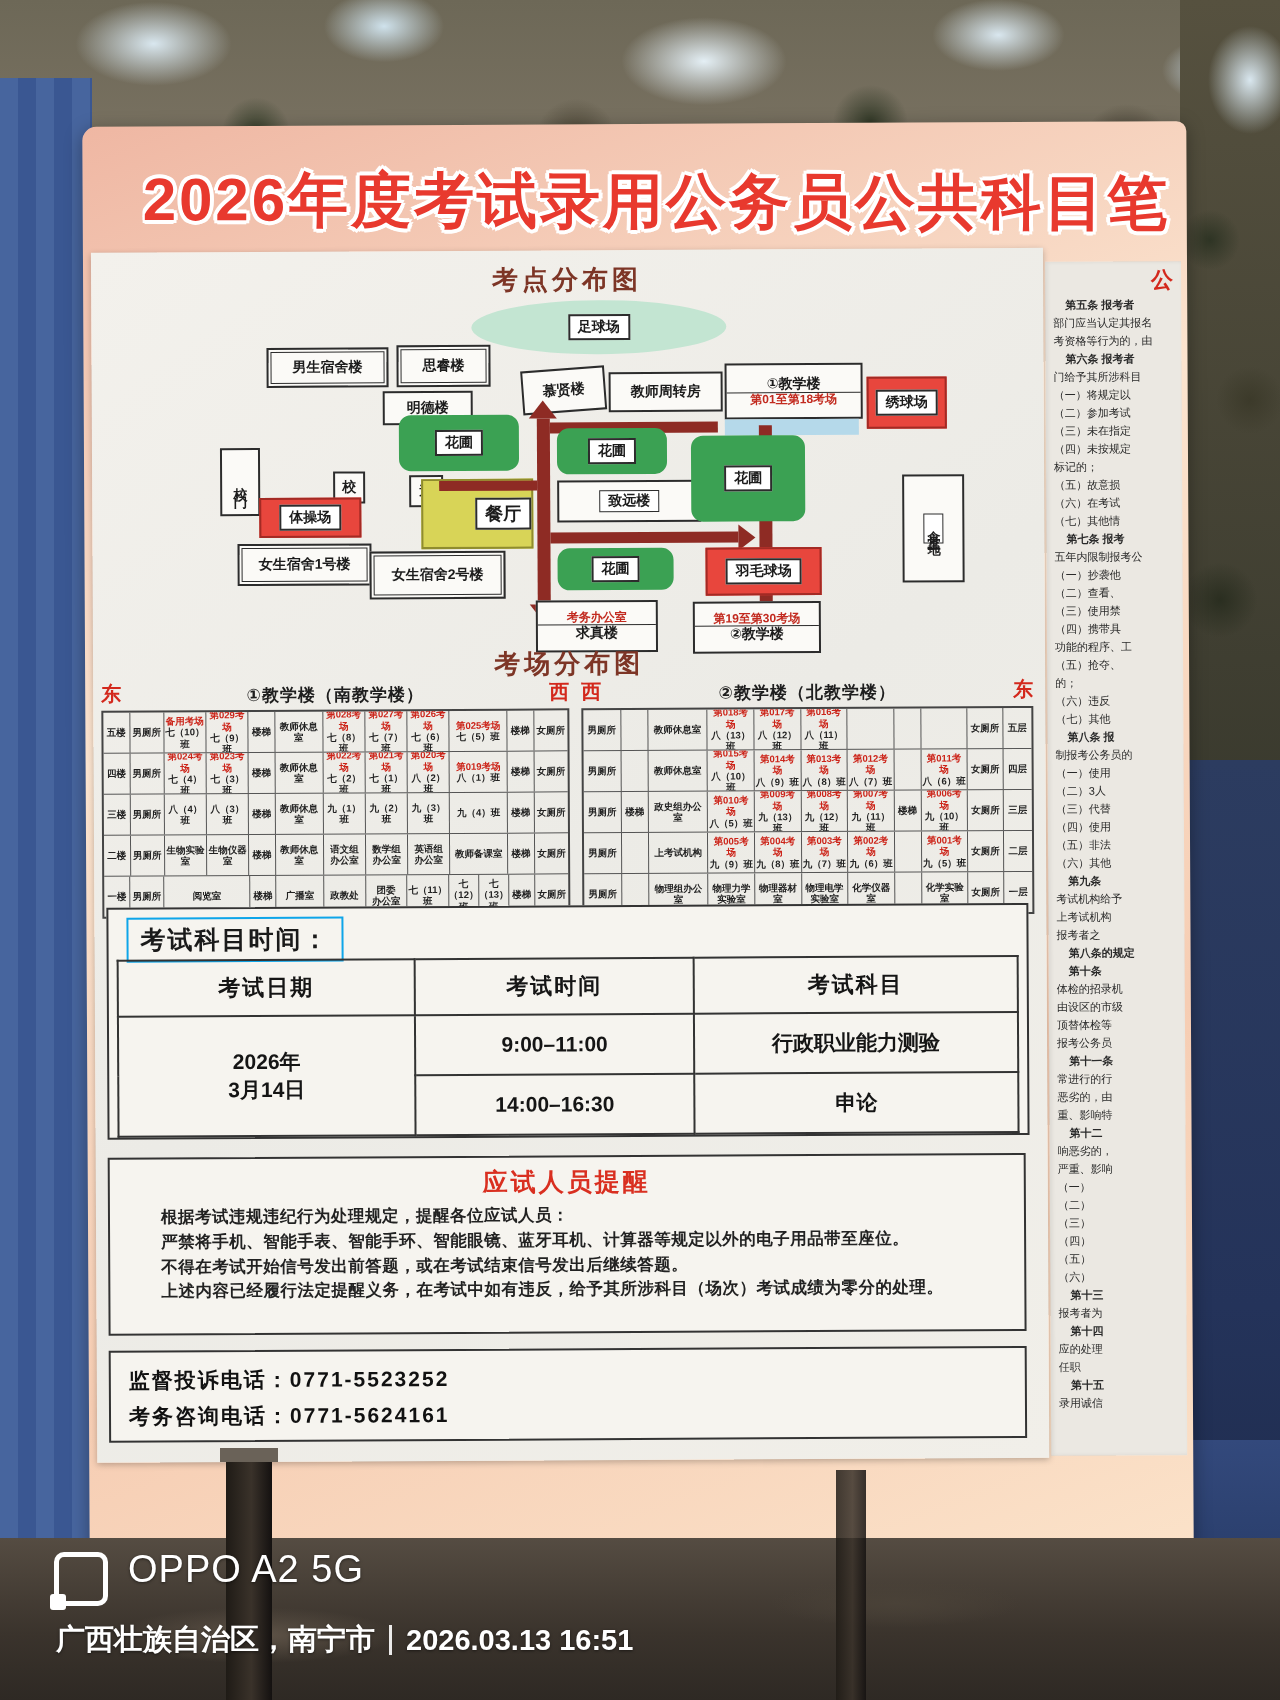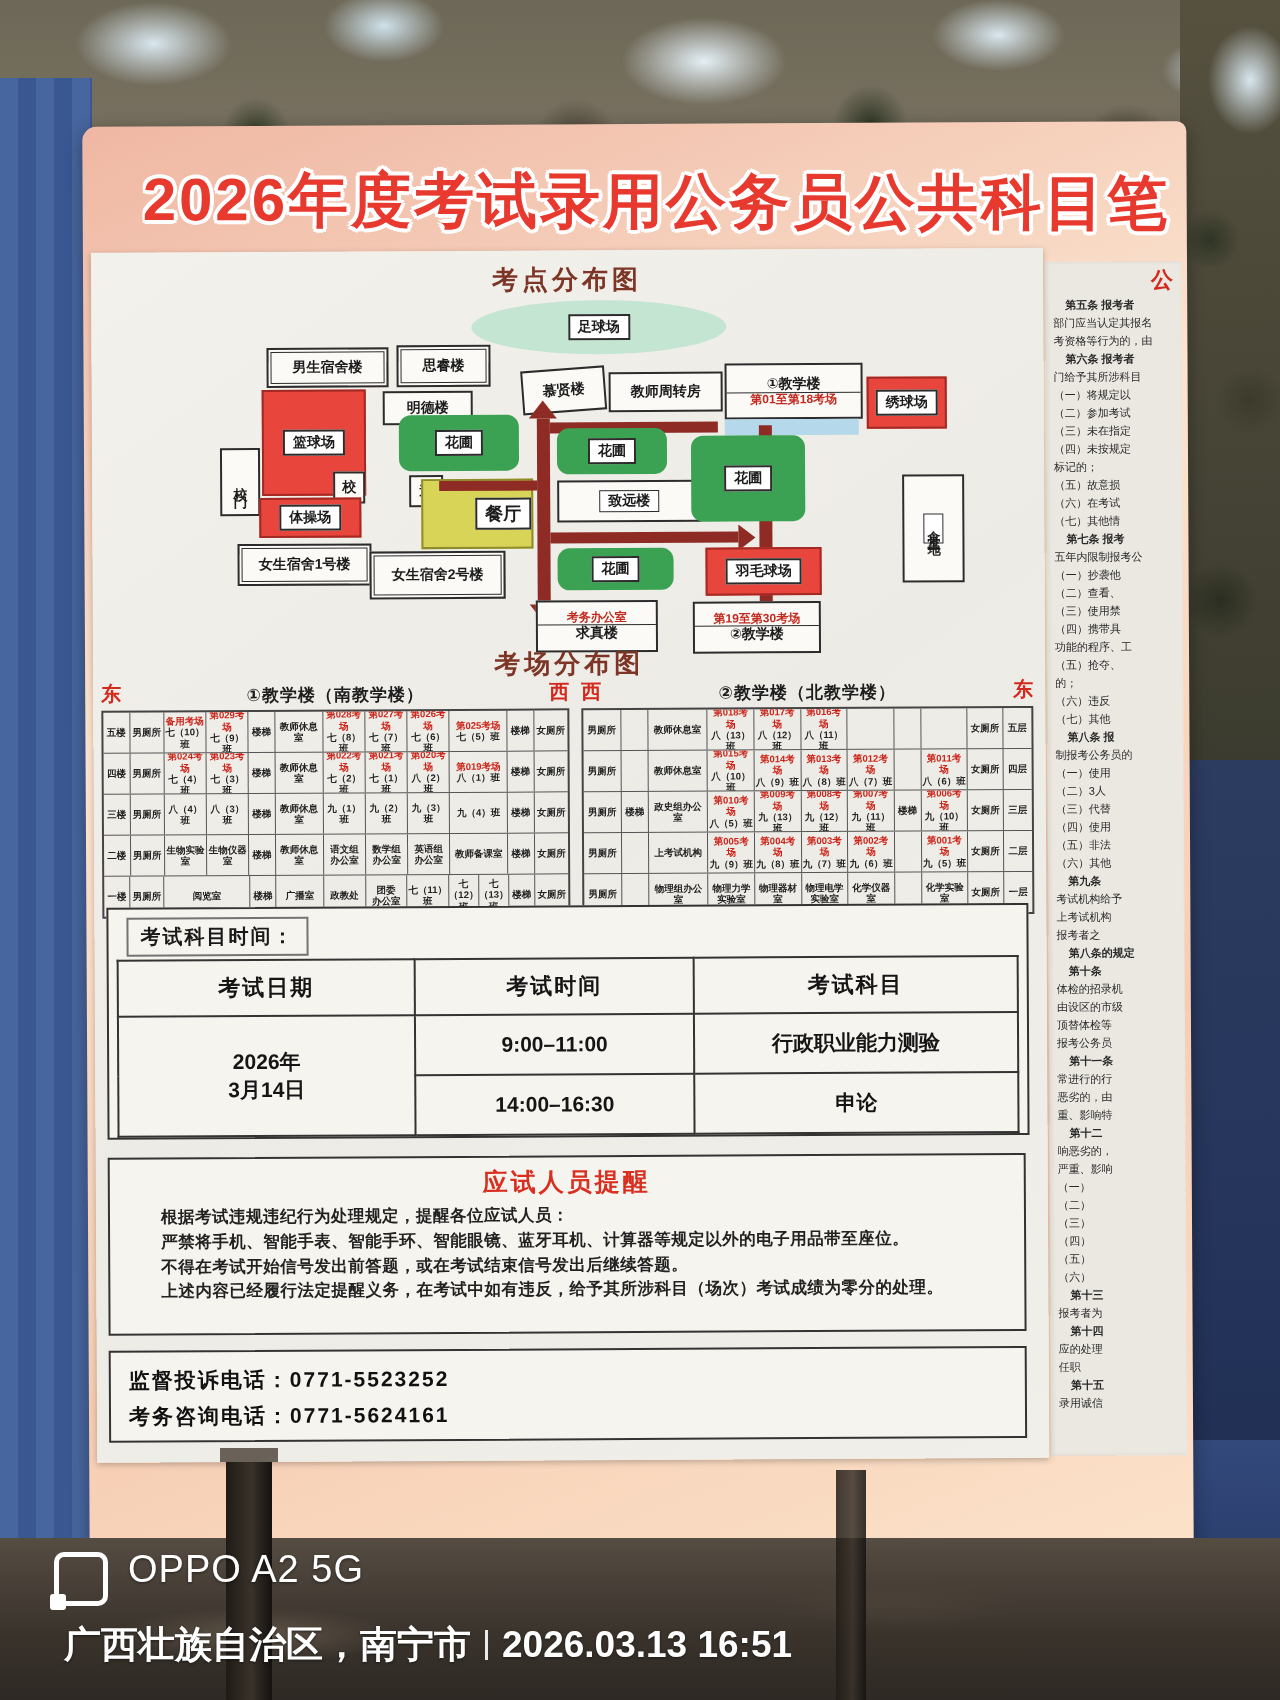--- a/index.html
+++ b/index.html
@@ -84,21 +84,21 @@
   .fp-table{border:2px solid #444;border-bottom:2px solid #444;}
   .fp-row{display:flex;height:40px;border-bottom:1px solid #555;}
   .fp-row:last-child{border-bottom:none;}
   .fp-cell{flex:1 1 0;border-right:1px solid #555;display:flex;flex-direction:column;align-items:center;justify-content:center;
     font-size:9.5px;font-weight:bold;color:#222;text-align:center;line-height:1.2;overflow:hidden;padding:1px;}
   .fp-cell:last-child{border-right:none;}
   .fp-cell .rd{color:#cc2419;}
 
   
   .sched-box{position:absolute;border:2px solid #333;background:#f6f4ef;}
-  .sched-label{position:absolute;left:18px;top:8px;border:2px solid #737373;padding:4px 12px;font-size:20px;font-weight:bold;color:#1a1a1a;background:#f6f4ef;letter-spacing:2px;}
+  .sched-label{position:absolute;left:18px;top:8px;border:2px solid #0ea5e9;padding:4px 12px;font-size:25px;font-weight:bold;color:#1a1a1a;background:#f6f4ef;letter-spacing:2px;}
   table.sched{position:absolute;left:8px;top:50px;width:902px;border-collapse:collapse;}
   table.sched th,table.sched td{border:2px solid #333;text-align:center;font-weight:bold;color:#151515;}
   table.sched th{height:52px;font-size:22px;letter-spacing:2px;}
   table.sched td{height:56px;font-size:21px;}
   td.datecell{font-size:22px;line-height:1.35;}
 
   
   .notice-box{position:absolute;border:2px solid #333;background:#f6f4ef;padding:6px 18px 4px 18px;box-sizing:border-box;}
   .notice-title{text-align:center;font-size:25px;font-weight:bold;color:#d92f20;letter-spacing:3px;margin:2px 0 4px 0;}
   .notice-box p{margin:0;text-indent:2em;font-size:16.5px;font-weight:bold;color:#222;line-height:1.5;letter-spacing:.5px;}
@@ -111,21 +111,21 @@
   .regs{position:absolute;left:962px;top:140px;width:136px;height:1194px;background:#ebe8e2;overflow:hidden;padding:4px 0 0 8px;box-sizing:border-box;box-shadow:inset 2px 0 4px rgba(0,0,0,.08);}
   .regs-head{font-size:22px;font-weight:bold;color:#d3281c;text-align:right;padding-right:6px;letter-spacing:2px;}
   .regs .ln{font-size:11px;color:#2a2a2a;line-height:18px;white-space:nowrap;overflow:hidden;}
   .regs .ln.art{font-weight:bold;text-indent:12px;}
 
   
   .wm{position:absolute;z-index:30;color:#fff;}
   .wm-icon{position:absolute;left:54px;top:1552px;width:44px;height:44px;border:5px solid #fff;border-radius:10px;}
   .wm-icon::after{content:"";position:absolute;left:-9px;bottom:-9px;width:16px;height:16px;background:#fff;border-radius:3px;}
   .wm-device{left:128px;top:1548px;font-size:38px;font-weight:normal;letter-spacing:1px;text-shadow:0 1px 3px rgba(0,0,0,.5);}
-  .wm-line2{left:56px;top:1620px;font-size:37px;font-weight:bold;display:flex;align-items:center;gap:14px;text-shadow:0 1px 3px rgba(0,0,0,.5);margin-left:8px;}
+  .wm-line2{left:56px;top:1620px;font-size:29px;font-weight:bold;display:flex;align-items:center;gap:14px;text-shadow:0 1px 3px rgba(0,0,0,.5);}
   .wm-sep{display:inline-block;width:3px;height:30px;background:#fff;opacity:.9;}
 </style>
 </head>
 <body>
 
 <div id="canvas">
 
   <div class="foliage-top"></div>
   <div class="foliage-right"></div>
   <div class="fence-right"></div>
@@ -148,23 +148,20 @@
         <div class="mbox" style="left:276px;top:92px;width:86px;height:30px;">明德楼</div>
         <div class="mbox" style="left:415px;top:70px;width:80px;height:40px;transform:rotate(-4deg);">慕贤楼</div>
         <div class="mbox" style="left:502px;top:74px;width:110px;height:36px;">教师周转房</div>
         <div class="mbox two-line" style="left:618px;top:66px;width:134px;height:52px;">
           <div class="l1">①教学楼</div>
           <div class="l2">第01至第18考场</div>
         </div>
         <div class="bluestrip" style="left:618px;top:122px;width:134px;height:16px;"></div>
         <div class="area-red" style="left:760px;top:80px;width:76px;height:48px;text-align:center;">
           <span class="ilabel">绣球场</span>
-        </div>
-        <div class="area-red" style="left:155px;top:90px;width:100px;height:102px;">
-          <span class="ilabel">篮球场</span>
         </div>
         <div class="mbox vert" style="left:113px;top:148px;width:36px;height:64px;">校门</div>
         <div class="mbox" style="left:226px;top:172px;width:28px;height:28px;">校</div>
         <div class="mbox" style="left:302px;top:176px;width:30px;height:28px;">道</div>
         <div class="area-red" style="left:152px;top:198px;width:98px;height:36px;">
           <span class="ilabel">体操场</span>
         </div>
         <div class="mbox dbl" style="left:130px;top:244px;width:130px;height:38px;">女生宿舍1号楼</div>
         <div class="mbox dbl" style="left:262px;top:252px;width:132px;height:44px;">女生宿舍2号楼</div>
         <div class="area-green" style="left:292px;top:116px;width:120px;height:56px;">

